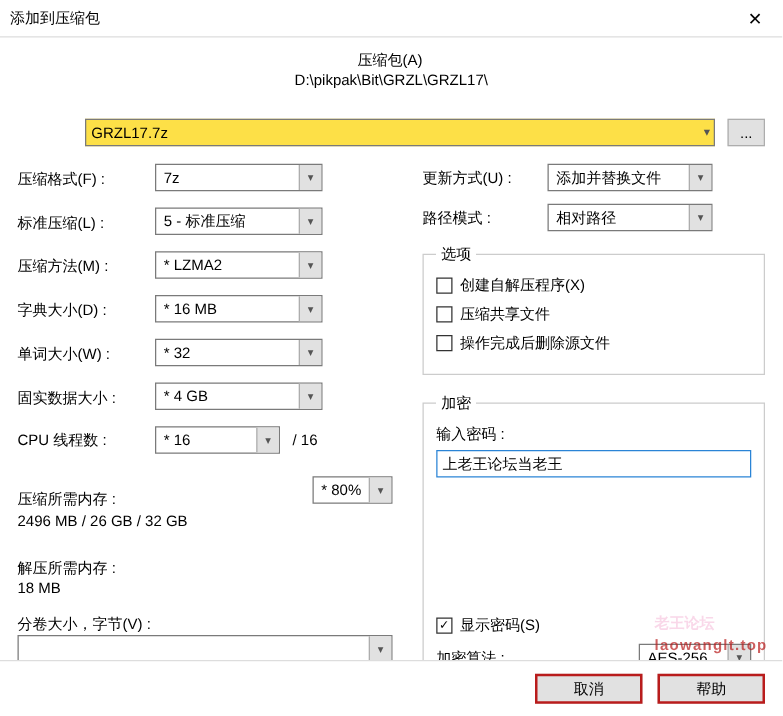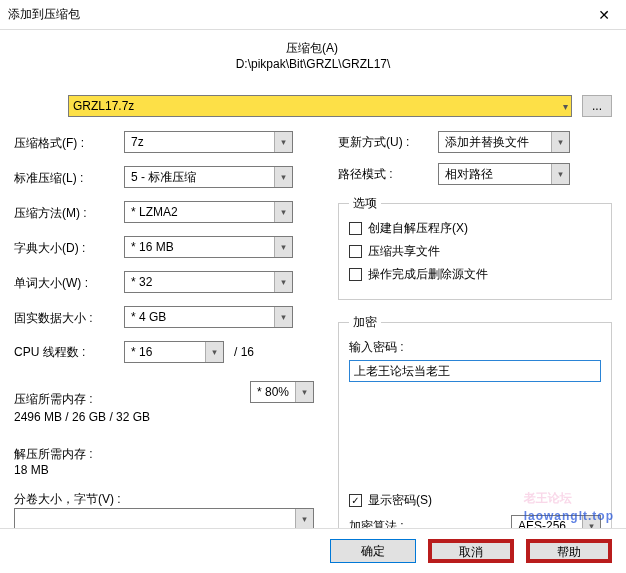--- a/index.html
+++ b/index.html
@@ -16,21 +16,21 @@
 .archive-select { flex: 1; height: 22px; border: 1px solid #7a7a7a; padding: 0 4px; background: #fde047; appearance: none; }
 .archive-select-wrap { flex: 1; position: relative; display: flex; }
 .dd-arrow { position: absolute; right: 4px; top: 50%; transform: translateY(-50%); pointer-events: none; font-size: 10px; color: #555; }
 .browse-btn { width: 30px; height: 22px; margin-left: 10px; border: 1px solid #adadad; background: #e1e1e1; cursor: pointer; }
 .cols { display: flex; gap: 24px; }
 .col-left { width: 300px; }
 .col-right { flex: 1; }
 .form-row { display: flex; align-items: center; margin-bottom: 10px; }
 .form-row .lbl { width: 110px; }
 .form-row .ctl { flex: 1; }
-.combo { position: relative; display: inline-block; width: 169px; height: 22px; border: 1px solid #7a7a7a; background: #fff; }
+.combo { position: relative; display: inline-block; width: 134px; height: 22px; border: 1px solid #7a7a7a; background: #fff; }
 .combo .combo-val { position: absolute; left: 0; right: 20px; top: 0; bottom: 0; padding: 2px 6px; line-height: 16px; white-space: nowrap; overflow: hidden; }
 .combo .combo-btn { position: absolute; right: 0; top: 0; width: 18px; height: 20px; border-left: 1px solid #adadad; background: #e1e1e1; display: flex; align-items: center; justify-content: center; font-size: 9px; color: #555; }
 .combo.short { width: 100px; }
 .combo.tiny { width: 64px; text-align: center; }
 .combo.right-combo { width: 132px; }
 .suffix { margin-left: 10px; }
 .mem-label { margin-top: 18px; margin-bottom: 2px; }
 .mem-value { margin-bottom: 12px; }
 .decomp-row { display: flex; justify-content: space-between; margin-bottom: 14px; flex-direction: column; }
 .vol-row { display: flex; align-items: center; margin-bottom: 0; }
@@ -42,24 +42,24 @@
 .right-row .lbl { width: 100px; }
 fieldset { border: 1px solid #ccc; padding: 8px 10px 10px 10px; margin: 0 0 14px 0; }
 legend { padding: 0 4px; font-size: 12px; }
 .chk-row { display: flex; align-items: center; margin-bottom: 6px; cursor: pointer; }
 .chk-box { width: 13px; height: 13px; border: 1px solid #333; margin-right: 6px; display: flex; align-items: center; justify-content: center; font-size: 10px; line-height: 1; }
 .pw-label { margin-bottom: 4px; }
 .pw-input { width: 100%; height: 22px; border: 1px solid #2a84d6; background: #fff; padding: 2px 4px; margin-bottom: 14px; position: relative; }
 .enc-row { display: flex; align-items: center; justify-content: space-between; margin-bottom: 8px; }
 .enc-row .combo { width: 90px; }
 .bottom-bar { position: absolute; bottom: 0; left: 0; right: 0; border-top: 1px solid #ddd; padding: 10px 14px; display: flex; justify-content: flex-end; gap: 12px; background: #fff; }
-.dlg-btn { width: 86px; height: 24px; border: 4px solid #b91c1c; background: #e1e1e1; cursor: pointer; }
+.dlg-btn { width: 86px; height: 24px; border: 2px solid #b91c1c; background: #e1e1e1; cursor: pointer; }
 .dlg-btn.primary { border: 1px solid #0078d7; }
 .watermark { position: absolute; right: 12px; bottom: 50px; color: #f7c8e0; font-size: 28px; font-weight: bold; opacity: 0.7; pointer-events: none; }
-.watermark .sub { font-size: 12px; color: #1d4ed8; display: block; text-align: right; letter-spacing: 1px; }
+.watermark .sub { font-size: 12px; color: #b91c1c; display: block; text-align: right; letter-spacing: 1px; }
 .spacer-right { height: 96px; }
 </style>
 </head>
 <body>
 
 <div class="titlebar">
   <span class="title">添加到压缩包</span>
   <span class="close">✕</span>
 </div>
 
@@ -247,16 +247,15 @@
     </div>
   </div>
 </div>
 
 <div class="watermark">
   <span>老王论坛</span>
   <span class="sub">laowanglt.top</span>
 </div>
 
 <div class="bottom-bar">
-  <button class="dlg-btn primary">确定</button>
   <button class="dlg-btn">取消</button>
   <button class="dlg-btn">帮助</button>
 </div>
 
 </body></html>

